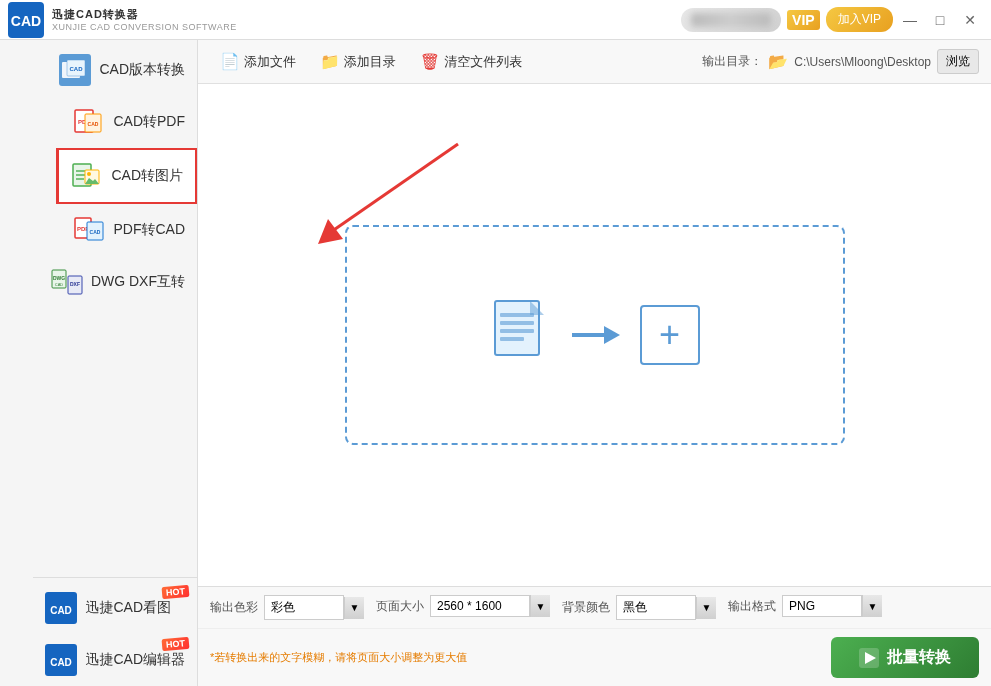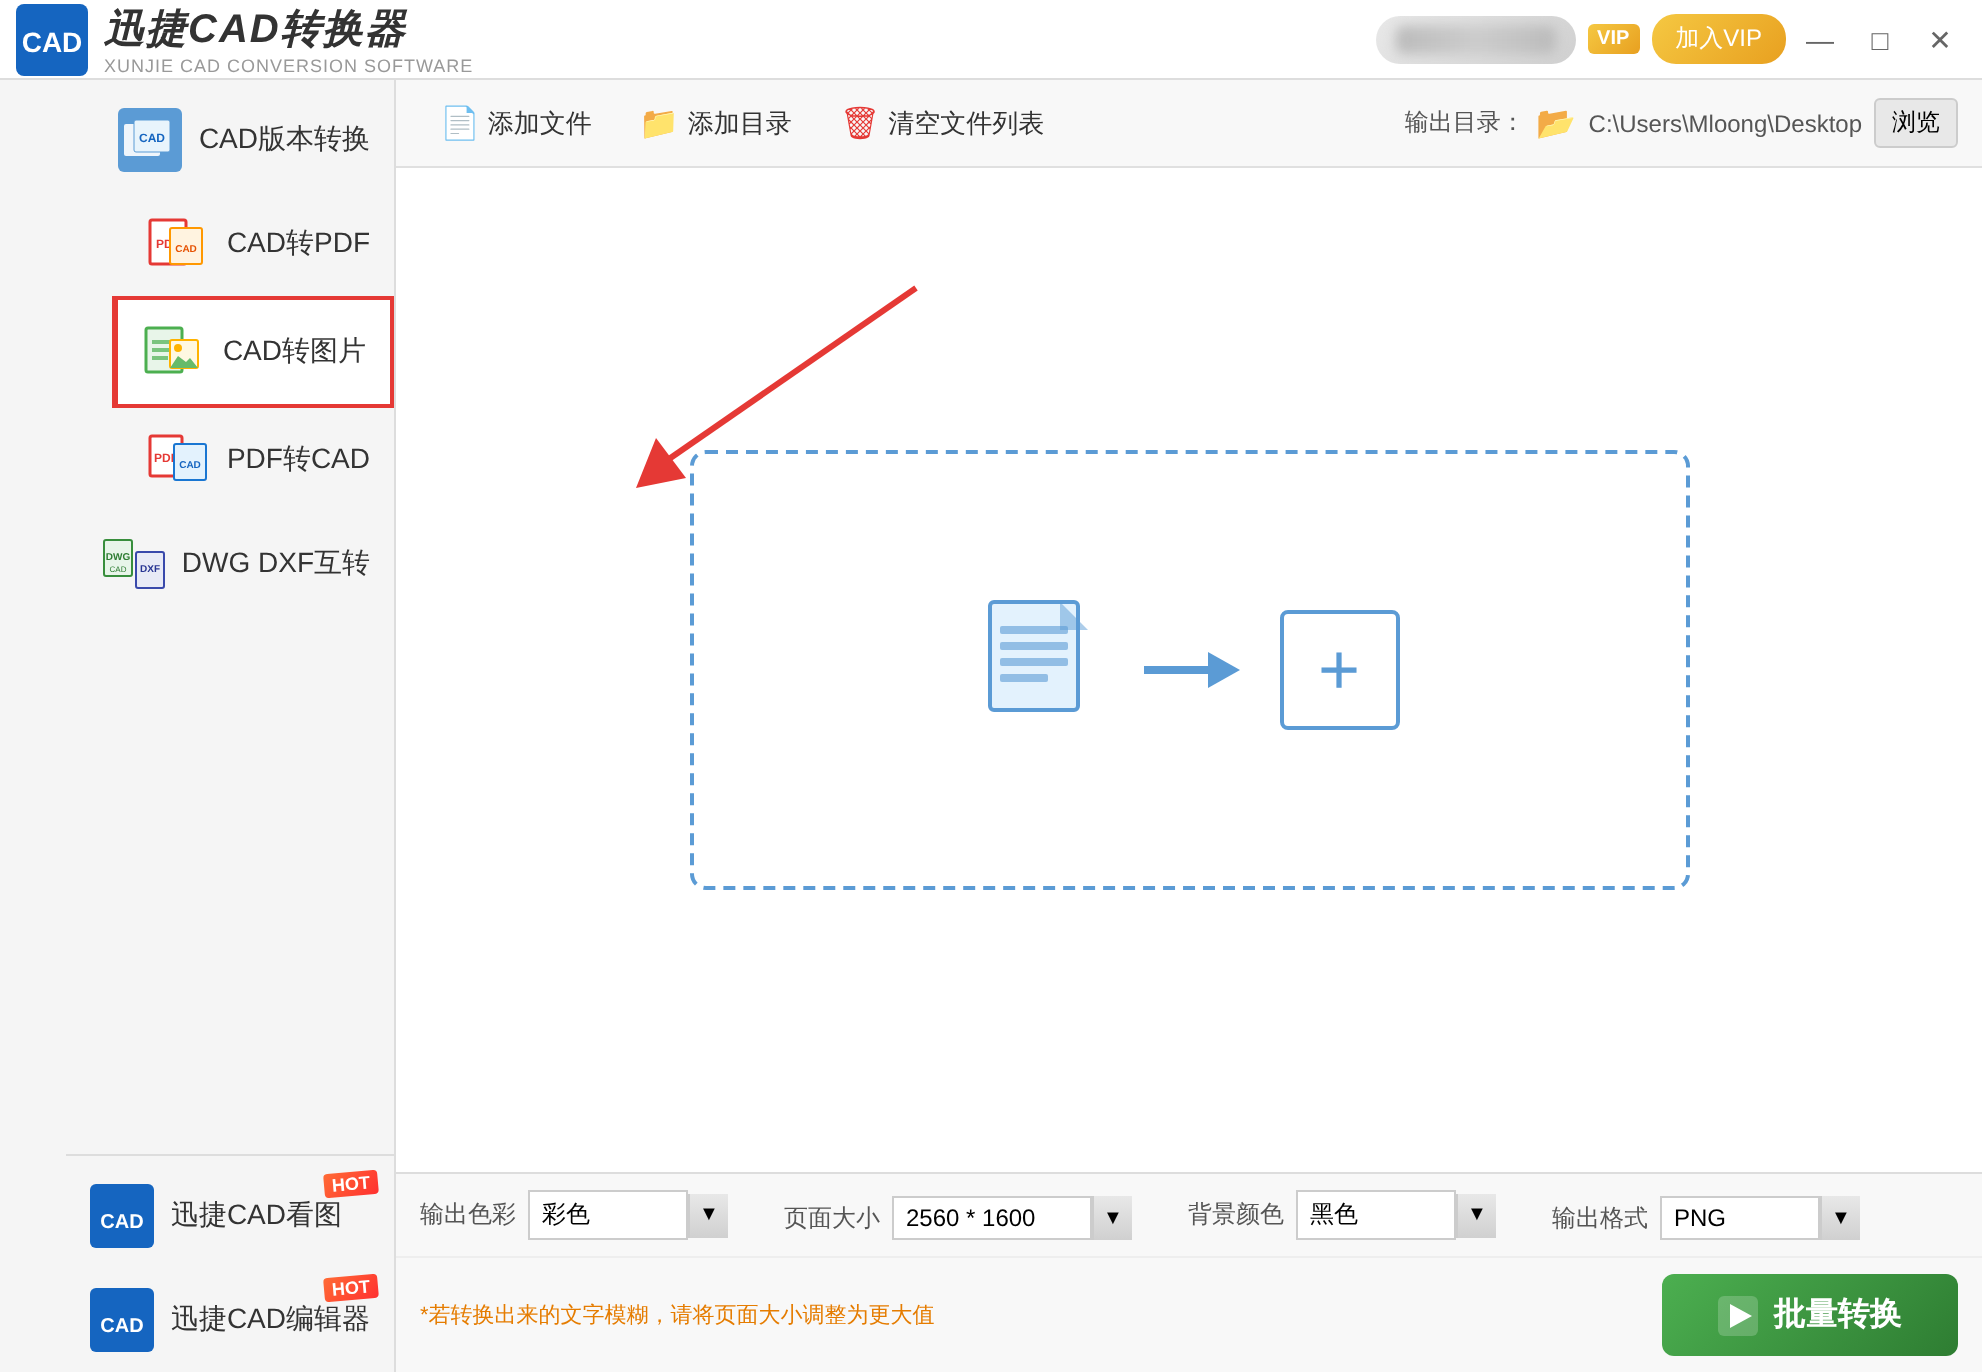--- a/index.html
+++ b/index.html
@@ -26,25 +26,24 @@
     .title-logo {
       width: 36px;
       height: 36px;
       margin-right: 8px;
     }
     .title-text {
       display: flex;
       flex-direction: column;
     }
     .title-main {
-      font-size: 20px;
+      font-size: 11px;
       font-weight: bold;
       color: #333;
       letter-spacing: 1px;
-      font-style: italic;
     }
     .title-sub {
       font-size: 9px;
       color: #999;
       letter-spacing: 0.5px;
     }
     .title-controls {
       position: absolute;
       right: 8px;
       top: 0;
@@ -71,21 +70,21 @@
     .vip-name-blur {
       width: 80px;
       height: 14px;
       background: linear-gradient(90deg, #bbb 0%, #ccc 50%, #bbb 100%);
       border-radius: 4px;
       filter: blur(3px);
     }
     .vip-badge {
       background: linear-gradient(135deg, #f5c842, #e8a020);
       color: white;
-      font-size: 10px;
+      font-size: 14px;
       font-weight: bold;
       padding: 2px 5px;
       border-radius: 3px;
     }
     .join-vip-btn {
       background: linear-gradient(135deg, #f5c842, #e8a020);
       color: white;
       border: none;
       padding: 4px 12px;
       border-radius: 12px;
@@ -285,23 +284,23 @@
       pointer-events: none;
     }
 
     
     .bottom-bar {
       border-top: 1px solid #ddd;
       background: #f8f8f8;
     }
     .bottom-settings {
       display: flex;
-      align-items: flex-end;
+      align-items: flex-start;
       padding: 8px 12px;
-      gap: 28px;
+      gap: 12px;
       border-bottom: 1px solid #eee;
     }
     .setting-group {
       display: flex;
       align-items: center;
       gap: 6px;
     }
     .setting-label {
       font-size: 12px;
       color: #555;

